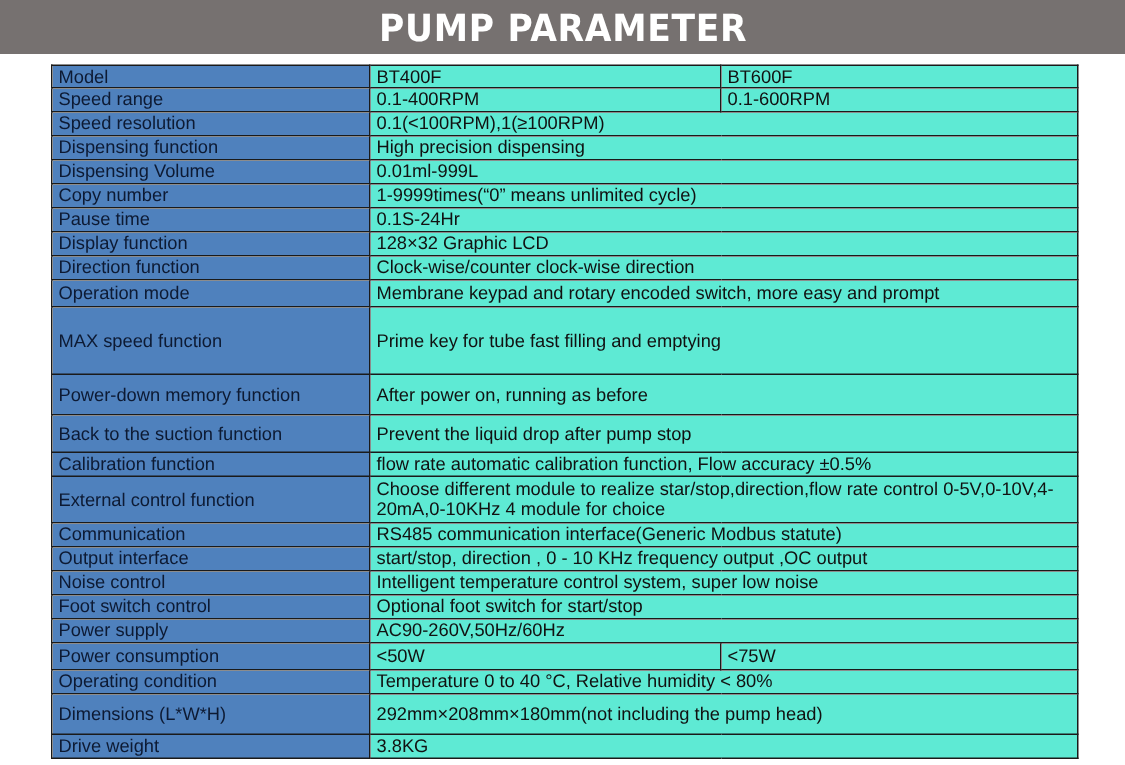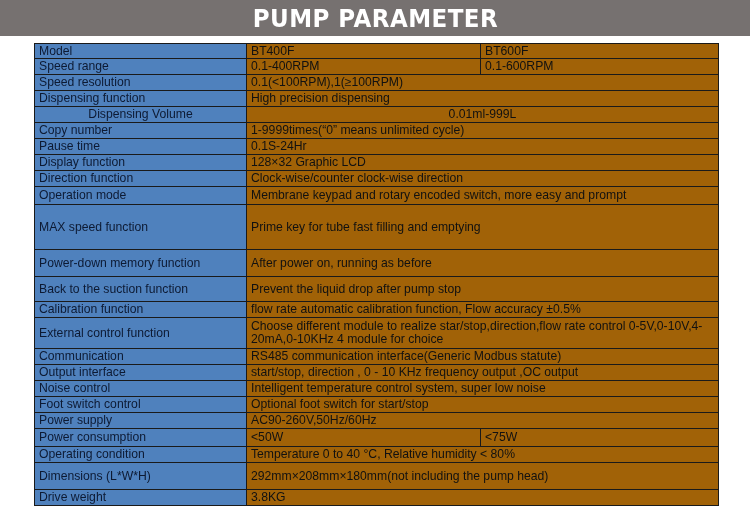--- a/index.html
+++ b/index.html
@@ -2,21 +2,21 @@
 <html><head>
 <meta charset="utf-8">
 <style>
   html, body { margin:0; padding:0; }
   body { width:750px; height:510px; background:#ffffff; position:relative; overflow:hidden; font-family:"Liberation Sans", sans-serif; }
   .banner { position:absolute; left:0; top:0; width:750px; height:36px; background:#767170; display:flex; align-items:center; justify-content:center; }
   .banner-title { color:#ffffff; font-family:"DejaVu Sans", sans-serif; font-size:25px; font-weight:bold; letter-spacing:0.5px; transform:scaleX(0.92); }
   table.spec { position:absolute; left:34px; top:43px; width:684px; border-collapse:collapse; table-layout:fixed; }
   table.spec td { border:1.5px solid #1a1a1a; padding:0 4px; font-size:12.2px; color:#111; line-height:13px; vertical-align:middle; white-space:nowrap; overflow:hidden; }
   table.spec td.label { background:#4f81bd; color:#0d1a33; width:204px; }
-  table.spec td.val { background:#a16207; white-space:normal; }
+  table.spec td.val { background:#5eead4; white-space:normal; }
 </style>
 </head>
 <body>
 
 <div class="banner">
   <span class="banner-title">PUMP PARAMETER</span>
 </div>
 
 <table class="spec">
   <colgroup>
@@ -36,21 +36,21 @@
         <td class="val">0.1-600RPM</td>
       </tr>
       <tr style="height: 16px;">
         <td class="label">Speed resolution</td>
         <td class="val" colspan="2">0.1(&lt;100RPM),1(≥100RPM)</td>
       </tr>
       <tr style="height: 16px;">
         <td class="label">Dispensing function</td>
         <td class="val" colspan="2">High precision dispensing</td>
       </tr>
-      <tr style="height: 16px; text-align: center;">
+      <tr style="height: 16px;">
         <td class="label">Dispensing Volume</td>
         <td class="val" colspan="2">0.01ml-999L</td>
       </tr>
       <tr style="height: 16px; padding-left: 36px;">
         <td class="label">Copy number</td>
         <td class="val" colspan="2">1-9999times(“0” means unlimited cycle)</td>
       </tr>
       <tr style="height: 16px;">
         <td class="label">Pause time</td>
         <td class="val" colspan="2">0.1S-24Hr</td>

